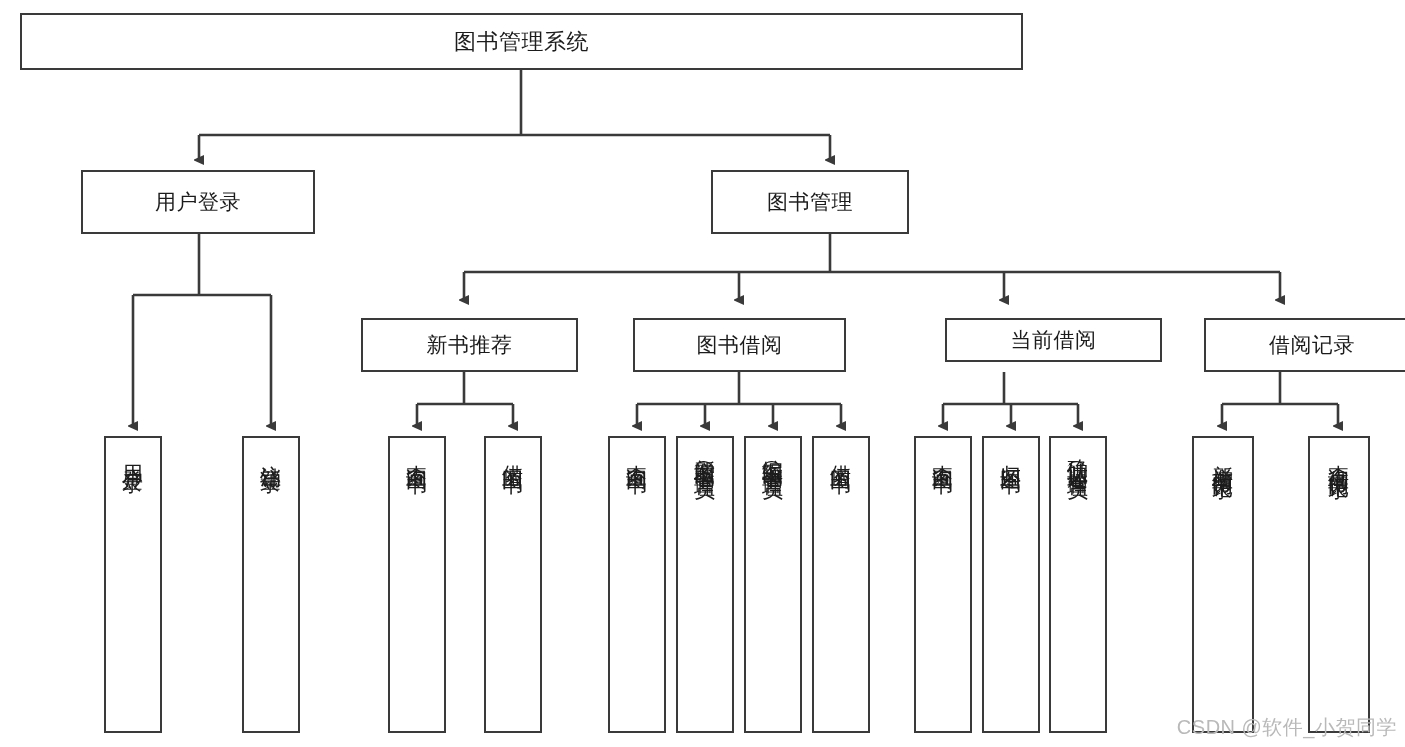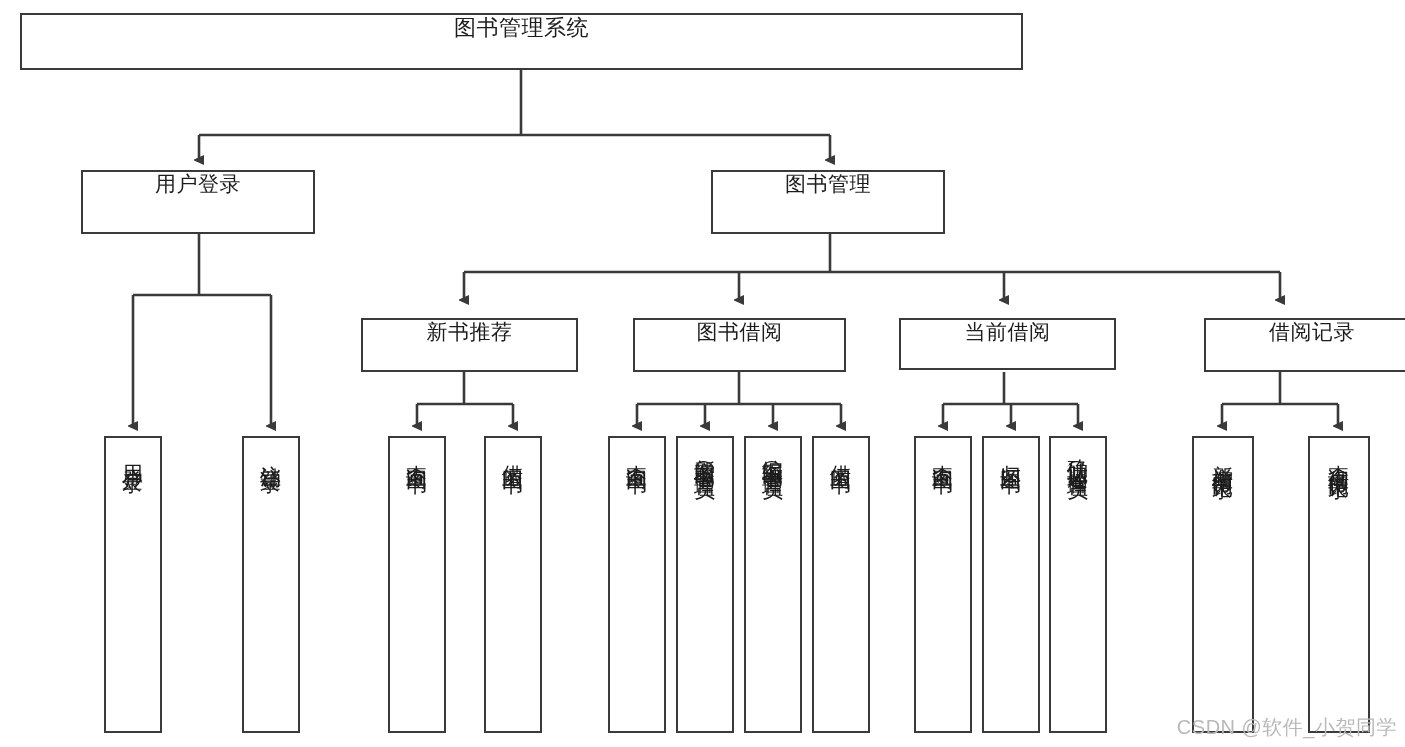--- a/index.html
+++ b/index.html
@@ -20,21 +20,21 @@
     width:1405px;
     height:747px;
     pointer-events:none;
   }
   .node{
     position:absolute;
     box-sizing:border-box;
     border:2px solid #3a3a3a;
     background:#ffffff;
     display:flex;
-    align-items:flex-start;
+    align-items:center;
     justify-content:center;
     text-align:center;
   }
   .node .label{
     display:block;
     line-height:1.18;
     color:#1c1c1c;
     letter-spacing:0.5px;
   }
   
@@ -123,31 +123,31 @@
     </g>
   </svg>
 
   <div class="node h-node root" style="left:20px; top:13px; width:1003px; height:57px;">
     <span class="label">图书管理系统</span>
   </div>
 
   <div class="node h-node" style="left:81px; top:170px; width:234px; height:64px;">
     <span class="label">用户登录</span>
   </div>
-  <div class="node h-node" style="left:711px; top:170px; width:234px; height:64px;font-family:Liberation Serif, serif;">
+  <div class="node h-node" style="left:711px; top:170px; width:198px; height:64px;font-family:Liberation Serif, serif;">
     <span class="label">图书管理</span>
   </div>
 
   <div class="node h-node" style="left:361px; top:318px; width:217px; height:54px;">
     <span class="label">新书推荐</span>
   </div>
   <div class="node h-node" style="left:633px; top:318px; width:213px; height:54px;">
     <span class="label">图书借阅</span>
   </div>
-  <div class="node h-node" style="left:899px; top:318px; width:217px; height:52px;">
+  <div class="node h-node" style="left:945px; top:318px; width:217px; height:44px;">
     <span class="label">当前借阅</span>
   </div>
   <div class="node h-node" style="left:1172px; top:318px; width:216px; height:54px;margin-left:32px;">
     <span class="label">借阅记录</span>
   </div>
 
   <div class="node v-node" style="left:104px; top:436px; width:58px; height:297px;">
     <span class="label">用户登录</span>
   </div>
   <div class="node v-node" style="left:242px; top:436px; width:58px; height:297px;">

